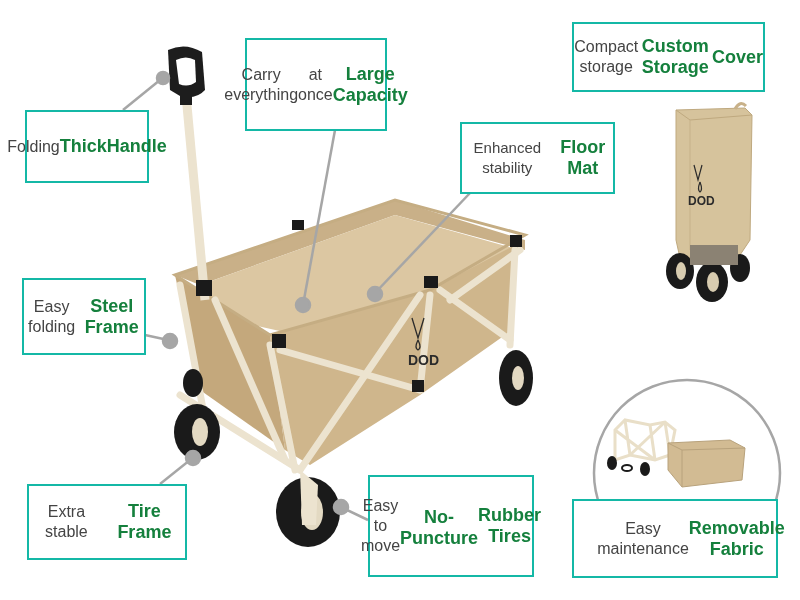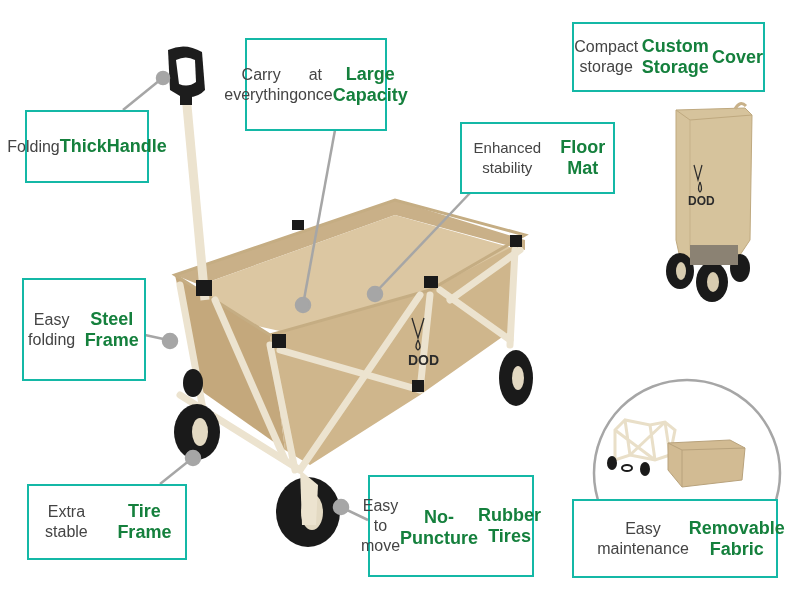--- a/index.html
+++ b/index.html
@@ -138,21 +138,21 @@
   <span class="sub" style="font-size:15px;">Enhanced stability</span>
   <span class="main">Floor Mat</span>
 </div>
 
 <div class="callout" style="left:572px; top:22px; width:193px; height:70px;">
   <span class="sub">Compact storage</span>
   <span class="main">Custom Storage</span>
   <span class="main">Cover</span>
 </div>
 
-<div class="callout" style="left:22px; top:278px; width:124px; height:103px;">
+<div class="callout" style="left:22px; top:278px; width:124px; height:77px;">
   <span class="sub">Easy folding</span>
   <span class="main">Steel Frame</span>
 </div>
 
 <div class="callout" style="left:27px; top:484px; width:160px; height:76px;">
   <span class="sub">Extra stable</span>
   <span class="main">Tire Frame</span>
 </div>
 
 <div class="callout" style="left:368px; top:475px; width:166px; height:102px;">

